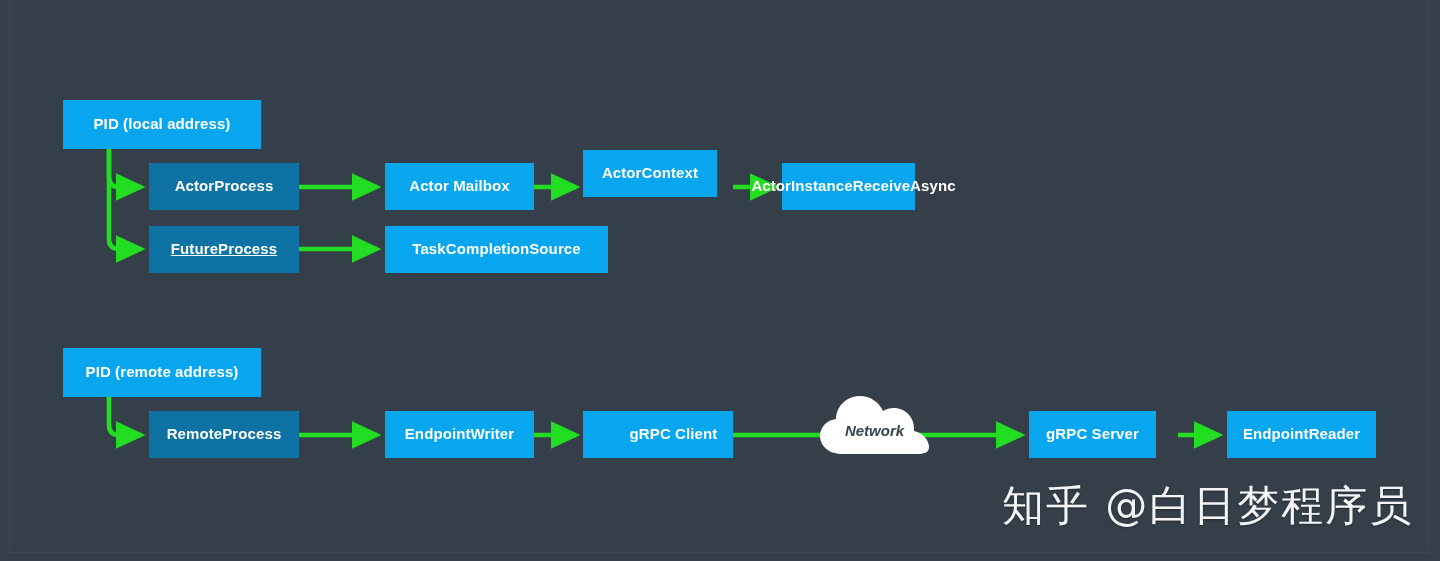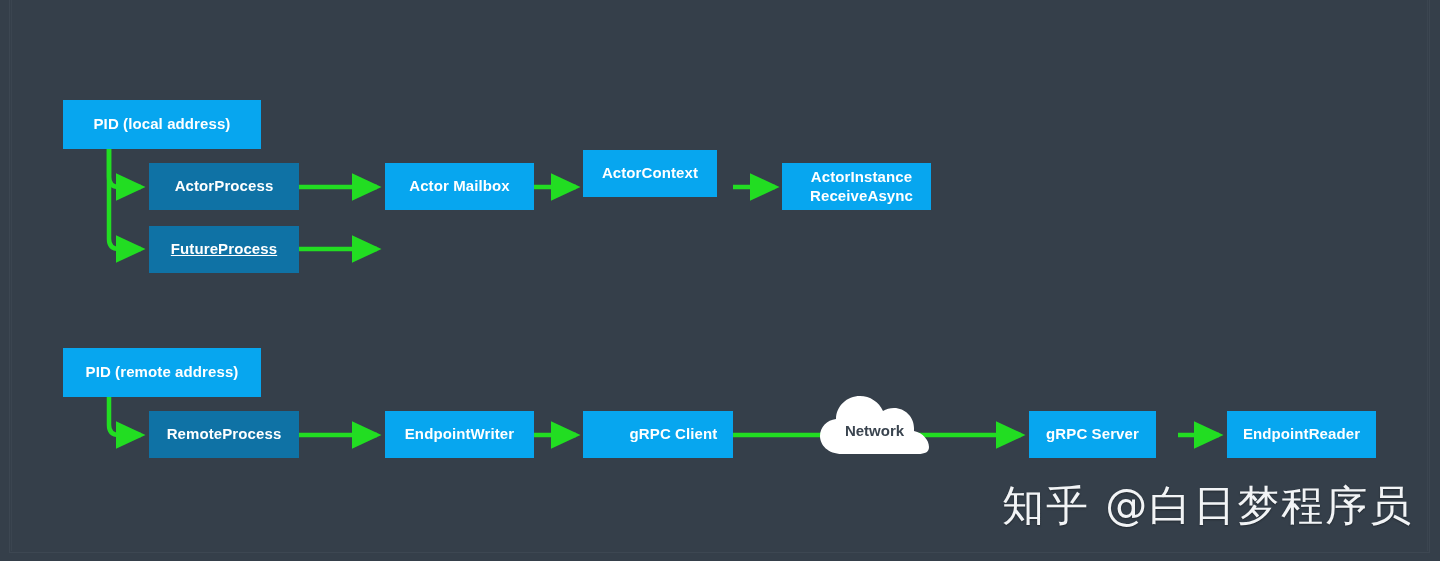--- a/index.html
+++ b/index.html
@@ -69,20 +69,21 @@
     font-weight: bold;
     font-size: 15px;
     display: flex;
     align-items: center;
     justify-content: center;
   }
   .cloud span {
     position: relative;
     z-index: 2;
     transform: translateY(4px);
+    font-style: italic;
   }
   .cloud svg {
     position: absolute;
     left: 0;
     top: 0;
   }
 
   #watermark {
     position: absolute;
     color: #f2f4f6;
@@ -141,26 +142,29 @@
   </div>
 
   <div class="node dark" style="left:149px; top:226px; width:150px; height:47px;text-decoration:underline;">
     <span>FutureProcess</span>
   </div>
 
   <div class="node bright" style="left:385px; top:163px; width:149px; height:47px;">
     <span>Actor Mailbox</span>
   </div>
 
+  <div class="node bright" style="left:385px; top:226px; width:223px; height:47px;">
+    <span>TaskCompletionSource</span>
+  </div>
 
   <div class="node bright" style="left:583px; top:150px; width:134px; height:47px;">
     <span>ActorContext</span>
   </div>
 
-  <div class="node bright" style="left:782px; top:163px; width:149px; height:47px; flex-direction:column;padding-left:16px;">
+  <div class="node bright" style="left:782px; top:163px; width:133px; height:47px; flex-direction:row;padding-left:16px;">
     <span>ActorInstance</span>
     <span>ReceiveAsync</span>
   </div>
 
   <div class="node bright" style="left:63px; top:348px; width:198px; height:49px;">
     <span>PID (remote address)</span>
   </div>
 
   <div class="node dark" style="left:149px; top:411px; width:150px; height:47px;">
     <span>RemoteProcess</span>

